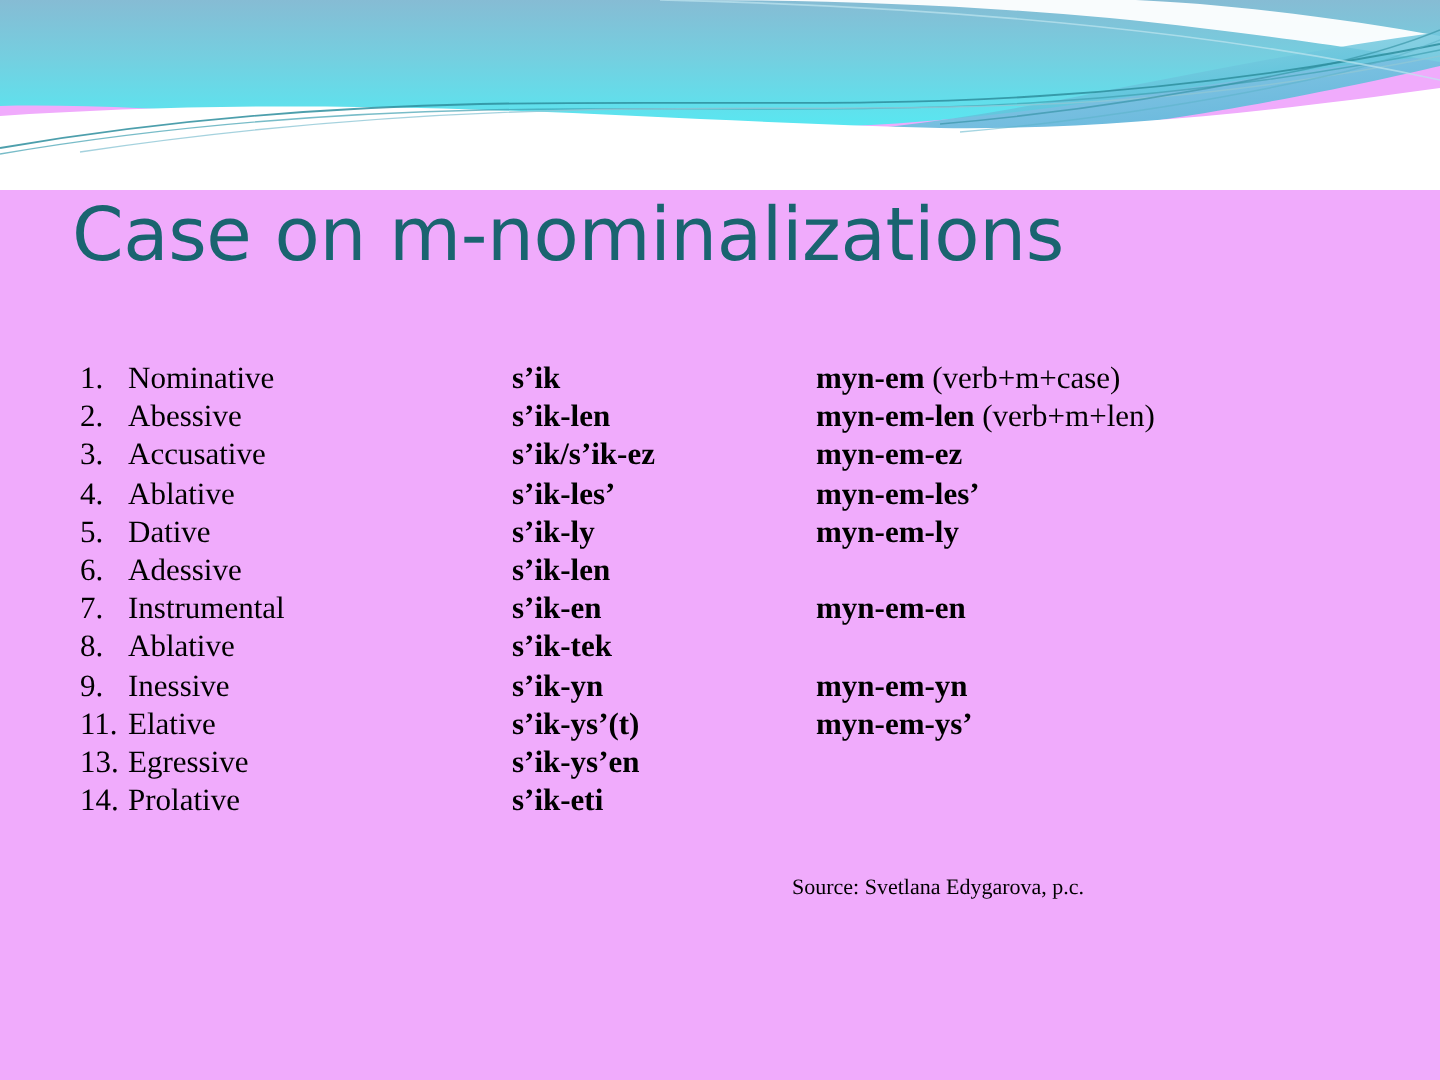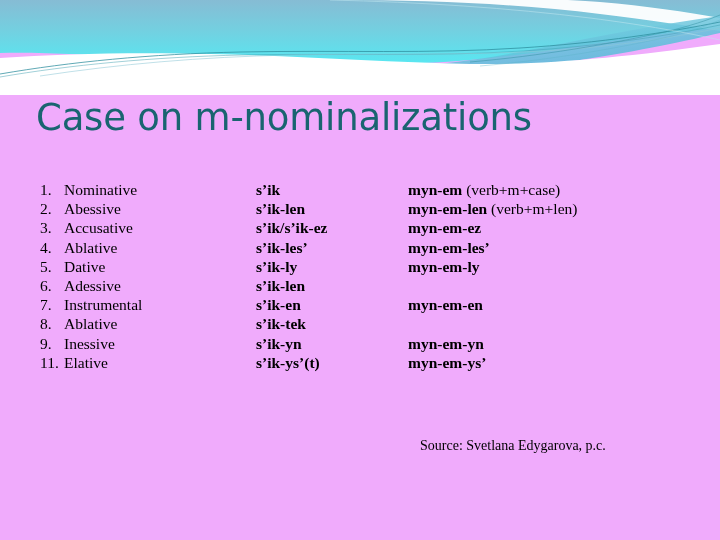--- a/index.html
+++ b/index.html
@@ -100,23 +100,23 @@
   .hl {
     color: #a02828;
   }
   .note {
     font-weight: normal;
   }
 
   
   #source {
     position: absolute;
-    left: 420px;
+    left: 396px;
     top: 438px;
-    font-size: 14px;
+    font-size: 11px;
     color: #000000;
     white-space: nowrap;
   }
 </style>
 </head>
 <body>
 
 <div id="slide">
 
   <div id="banner">
@@ -213,19 +213,31 @@
             <td class="c-name">Inessive</td>
             <td class="c-form">s’ik-yn</td>
             <td class="c-nom"><span>myn-em-yn</span></td>
           </tr>
           <tr>
             <td class="c-num">11.</td>
             <td class="c-name hl">Elative</td>
             <td class="c-form hl">s’ik-ys’(t)</td>
             <td class="c-nom hl"><span>myn-em-ys’</span></td>
           </tr>
+          <tr>
+            <td class="c-num">13.</td>
+            <td class="c-name hl">Egressive</td>
+            <td class="c-form hl">s’ik-ys’en</td>
+            <td class="c-nom hl"><span></span></td>
+          </tr>
+          <tr>
+            <td class="c-num">14.</td>
+            <td class="c-name">Prolative</td>
+            <td class="c-form">s’ik-eti</td>
+            <td class="c-nom"><span></span></td>
+          </tr>
         </tbody>
     </table>
   </div>
 
   <div id="source">Source: Svetlana Edygarova, p.c.</div>
 
 </div>
 
 </body></html>

